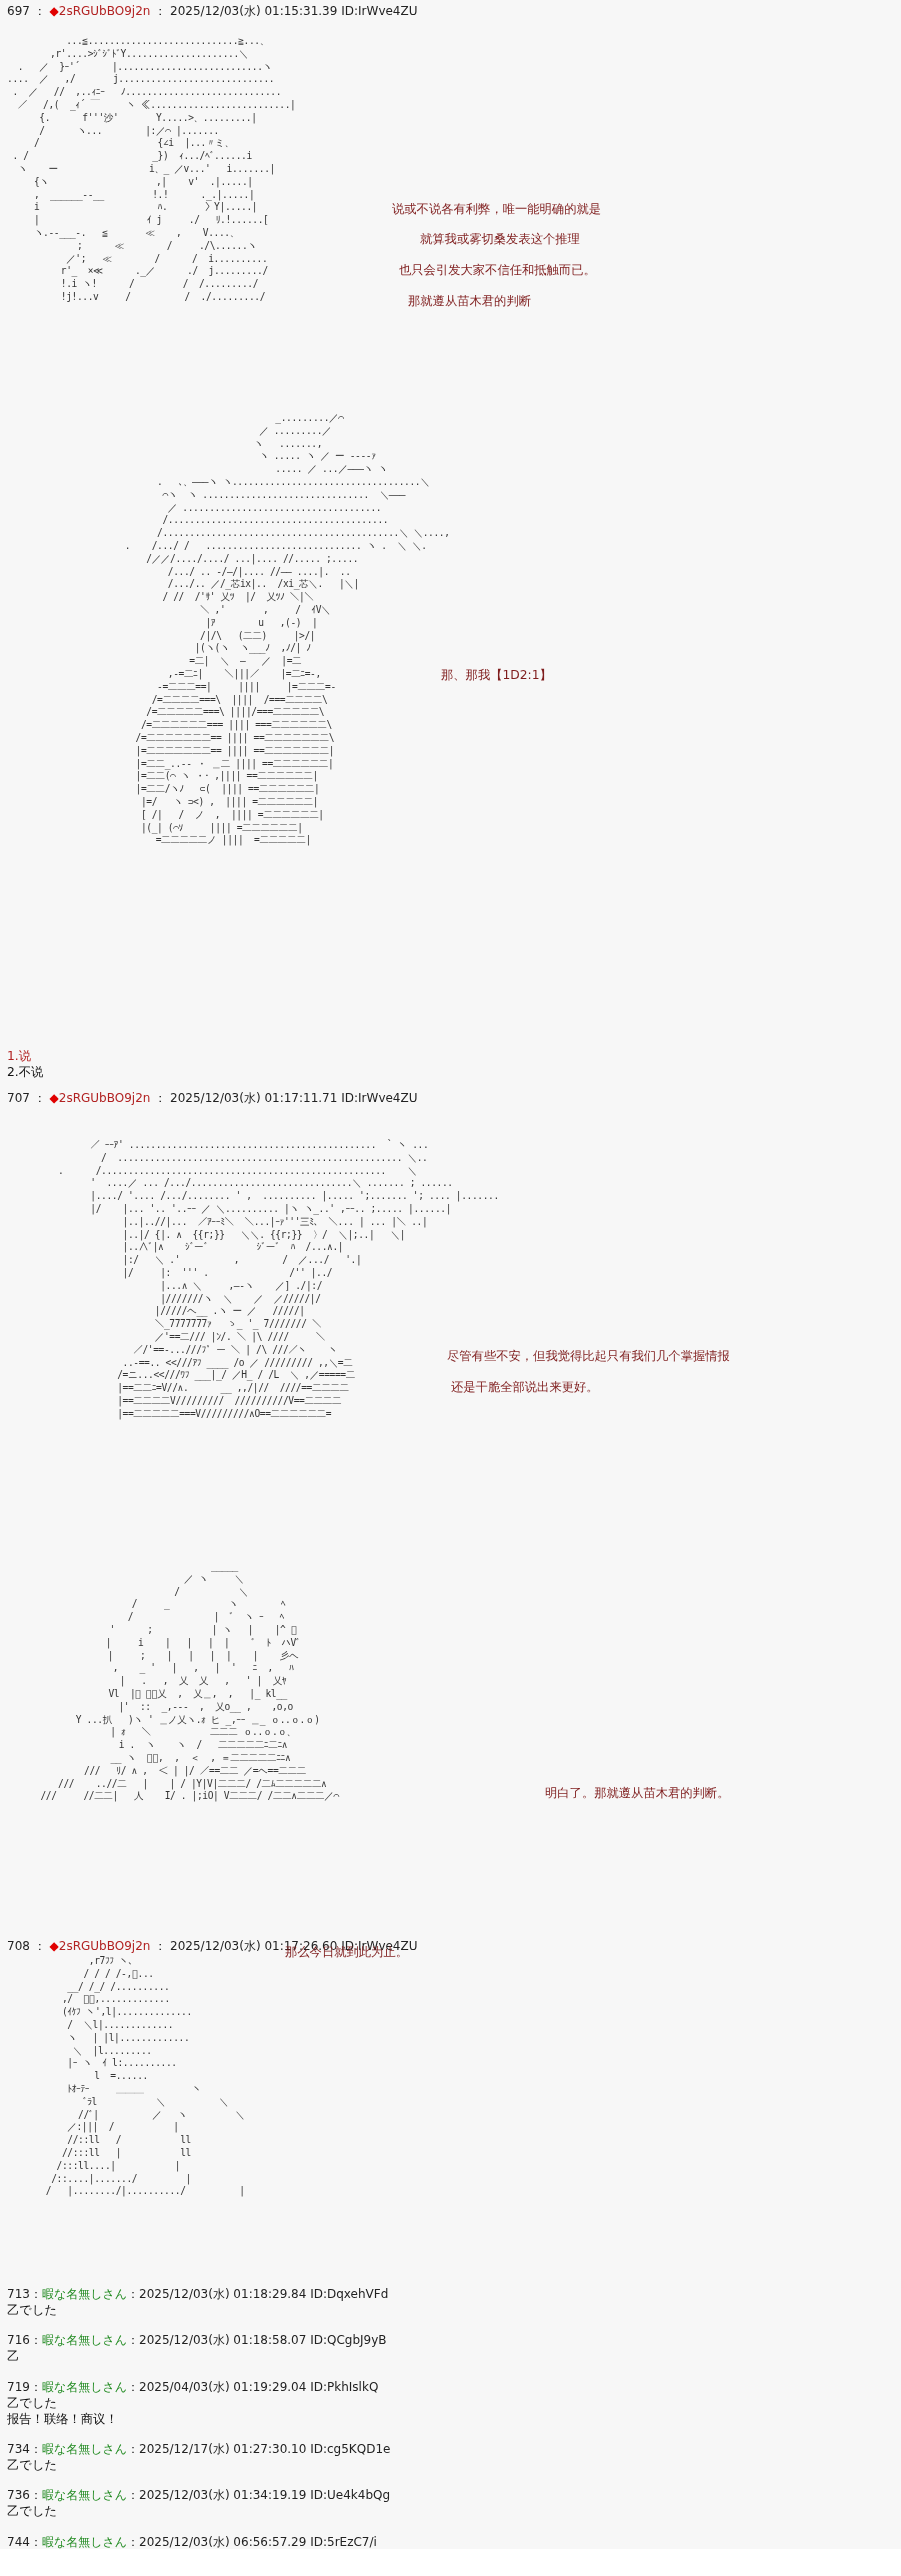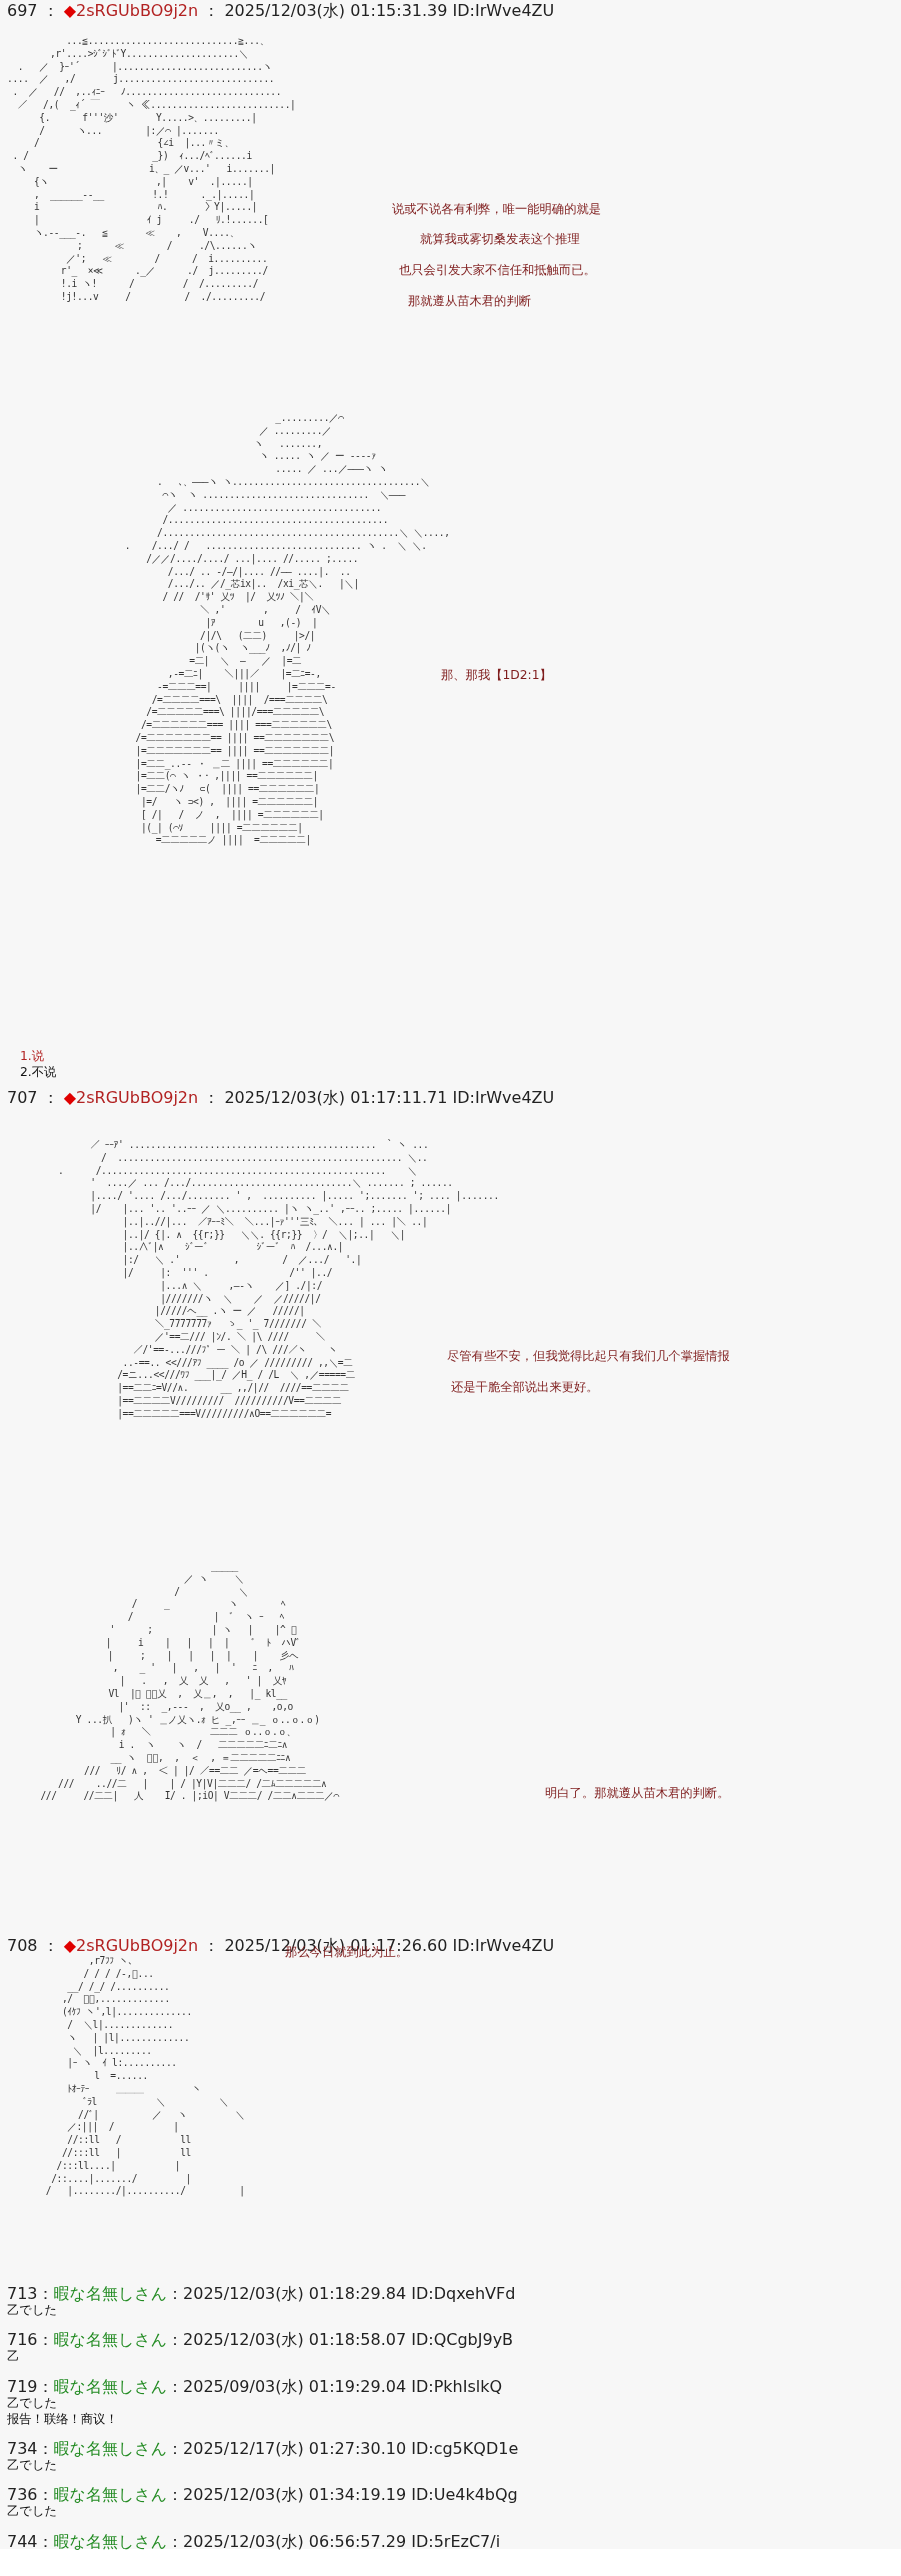--- a/index.html
+++ b/index.html
@@ -1,19 +1,19 @@
 <!DOCTYPE html>
 <html style="font-size:14px"><head>
 <meta charset="utf-8">
 <style>
   html, body { margin:0; padding:0; }
   body { width:902px; height:2576px; background:#ffffff; position:relative; overflow:hidden;
          font-family:"DejaVu Sans", sans-serif; color:#111; }
   .page { position:absolute; left:0; top:0; width:902px; height:2549px; background:#f7f7f7; }
-  .hdr { position:absolute; left:7px; font-size:16px; line-height:14px; white-space:nowrap; color:#222; }
+  .hdr { position:absolute; left:7px; font-size:12px; line-height:14px; white-space:nowrap; color:#222; }
   .hdr .num, .hdr .sep, .hdr .date, .hdr .id { color:#222; }
   .hdr .trip { color:#b22222; }
   .hdr .trip .diamond { color:#e00000; }
   .hdr .anon { color:#228b22; }
   .aa { position:absolute; margin:0; font-family:"DejaVu Sans Mono", monospace; font-size:9.6px;
         line-height:12.8px; color:#333; white-space:pre; letter-spacing:-0.4px; }
   .line { position:absolute; font-size:12.3px; line-height:16px; white-space:nowrap; color:#7f1d1d; }
   .body { position:absolute; left:7px; font-size:12.3px; line-height:16px; white-space:nowrap; color:#111; }
   .choice1 { color:#b22222; }
 </style>
@@ -85,21 +85,21 @@
     |=二二二二二二二== |||| ==二二二二二二二|
     |=二二_..-‐ ・ ＿二 |||| ==二二二二二二|
     |=二二(⌒ ヽ ・･ ,|||| ==二二二二二二|
     |=二二/ヽﾉ   ⊂(  |||| ==二二二二二二|
      |=/   ヽ ⊃&lt;) ,  |||| =二二二二二二|
      [ /|   /  ノ  ,  |||| =二二二二二二|
      |(_| (⌒ｿ     |||| =二二二二二二|
       ゝ=二二二二二ノ ||||  =二二二二二|</pre>
   <div class="line" style="left:441px; top:652px;margin-top:15px;">那、那我【1D2:1】</div>
 
-  <div class="body" style="top:1048px;margin-left:13px;">
+  <div class="body" style="top:1048px;">
     <div class="choice1">1.说</div>
     <div>2.不说</div>
   </div>
 
   <div class="hdr" style="top:1091px;">
     <span class="num">707</span>
     <span class="sep">：</span>
     <span class="trip"><span class="diamond">◆</span><span>2sRGUbBO9j2n</span></span>
     <span class="sep">：</span>
     <span class="date">2025/12/03(水) 01:17:11.71</span>
@@ -188,21 +188,21 @@
   </div>
 
   <div class="hdr" style="top:2333px;">
     <span>716</span><span>：</span><span class="anon">暇な名無しさん</span><span>：</span><span>2025/12/03(水) 01:18:58.07</span> <span>ID:QCgbJ9yB</span>
   </div>
   <div class="body" style="top:2348px;">
     <div>乙</div>
   </div>
 
   <div class="hdr" style="top:2380px;">
-    <span>719</span><span>：</span><span class="anon">暇な名無しさん</span><span>：</span><span>2025/09/03(水) 01:19:29.04</span> <span>ID:PkhIslkQ</span>
+    <span>719</span><span>：</span><span class="anon">暇な名無しさん</span><span>：</span><span>2025/04/03(水) 01:19:29.04</span> <span>ID:PkhIslkQ</span>
   </div>
   <div class="body" style="top:2395px;">
     <div>乙でした</div>
     <div>报告！联络！商议！</div>
   </div>
 
   <div class="hdr" style="top:2442px;">
     <span>734</span><span>：</span><span class="anon">暇な名無しさん</span><span>：</span><span>2025/12/17(水) 01:27:30.10</span> <span>ID:cg5KQD1e</span>
   </div>
   <div class="body" style="top:2457px;">

